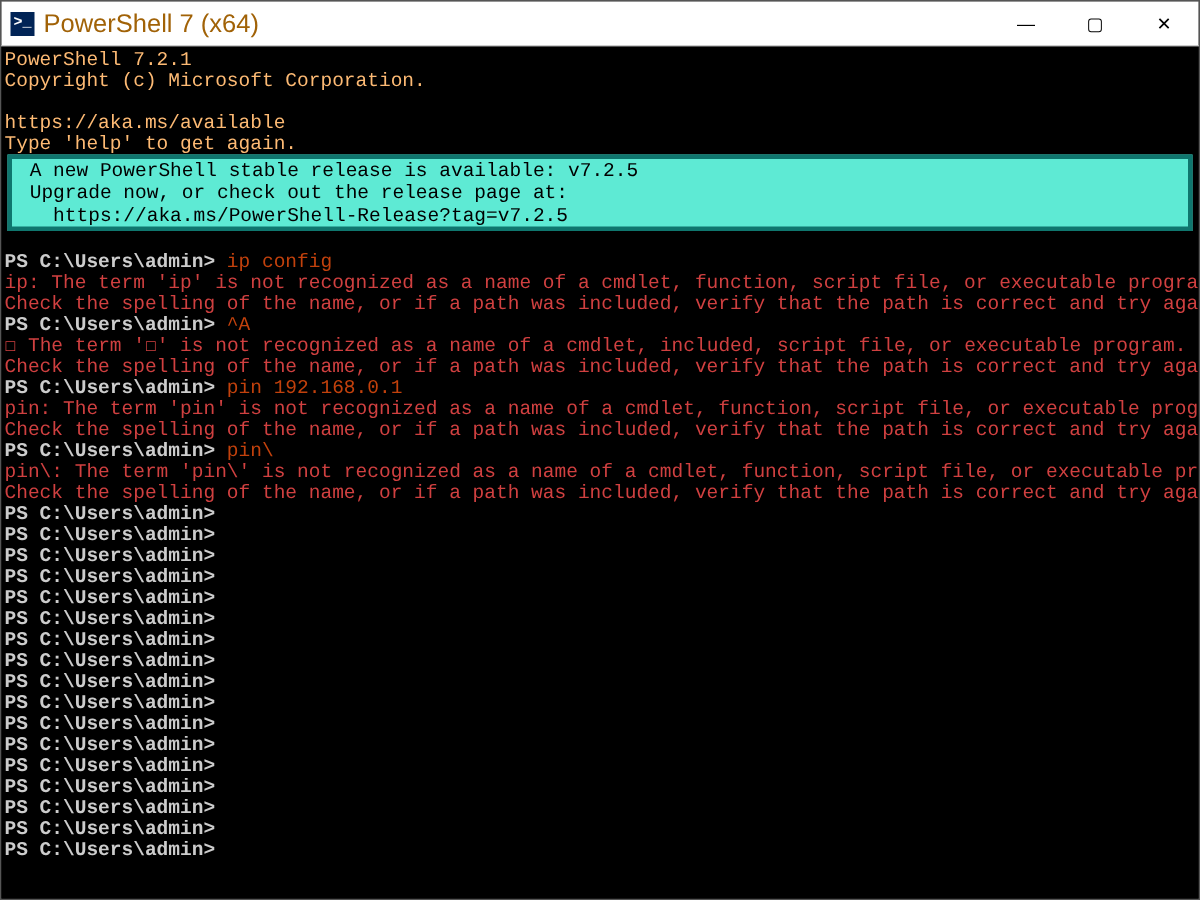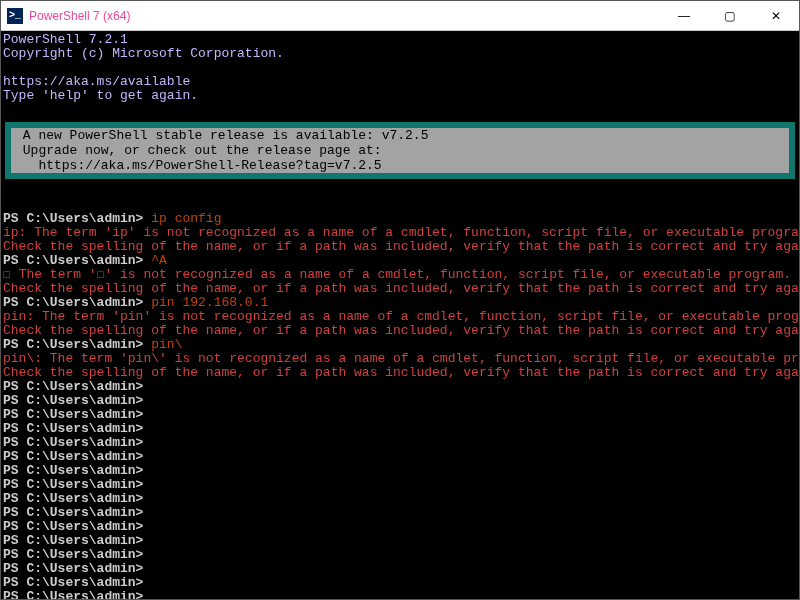--- a/index.html
+++ b/index.html
@@ -1,27 +1,27 @@
 <!DOCTYPE html>
 <html><head>
 <meta charset="utf-8">
 <style>
   * { margin: 0; padding: 0; box-sizing: border-box; }
   html, body { width: 800px; height: 600px; overflow: hidden; font-family: Consolas, "Courier New", monospace; }
   .window { width: 800px; height: 600px; background: #000; display: flex; flex-direction: column; border: 1px solid #555; }
   .titlebar { height: 30px; background: #fff; display: flex; align-items: center; padding-left: 6px; border-bottom: 1px solid #ccc; flex-shrink: 0; }
   .titlebar .app-icon { width: 16px; height: 16px; background: #012456; display: flex; align-items: center; justify-content: center; margin-right: 6px; }
   .titlebar .app-icon span { color: #fff; font-size: 10px; font-weight: bold; line-height: 1; }
-  .titlebar .title { font-size: 12px; color: #ec4899; font-family: "Segoe UI", sans-serif; }
+  .titlebar .title { font-size: 17px; color: #a16207; font-family: "Segoe UI", sans-serif; }
   .winbtns { margin-left: auto; display: flex; height: 100%; }
   .winbtn { width: 46px; height: 100%; display: flex; align-items: center; justify-content: center; font-size: 12px; font-family: "Segoe UI", sans-serif; cursor: default; }
   .terminal { flex: 1; background: #000; color: #ccc; font-size: 13px; line-height: 14px; white-space: pre; padding: 2px 2px; overflow: hidden; }
-  .white { color: #c4b5fd; }
+  .white { color: #fdba74; }
   .red { color: #d04040; }
-  .box { background: #a3a3a3; color: #000; display: block; border: 6px solid #0f766e; padding: 0 4px; margin: 19px 2px; line-height: 15px; }
+  .box { background: #5eead4; color: #000; display: block; border: 3px solid #0f766e; padding: 0 4px; margin: 0 2px; line-height: 15px; }
   .box .link { color: #000; }
   .prompt-line { color: #ccc; font-weight: bold; }
   .cmd { color: #c2410c; }
 </style>
 </head>
 <body>
 
 <div class="window">
   <div class="titlebar">
     <div class="app-icon">
@@ -40,21 +40,21 @@
 
 <span class="white">https://aka.ms/available</span>
 <span class="white">Type 'help' to get again.</span>
 <span class="box"><span> A new PowerShell stable release is available: v7.2.5</span>
 <span> Upgrade now, or check out the release page at:</span>
 <span class="link">   https://aka.ms/PowerShell-Release?tag=v7.2.5</span></span>
 <span class="prompt-line">PS C:\Users\admin&gt; </span><span class="cmd">ip config</span>
 <span class="red">ip: The term 'ip' is not recognized as a name of a cmdlet, function, script file, or executable program.</span>
 <span class="red">Check the spelling of the name, or if a path was included, verify that the path is correct and try again.</span>
 <span class="prompt-line">PS C:\Users\admin&gt; </span><span class="cmd">^A</span>
-<span class="red">☐ The term '☐' is not recognized as a name of a cmdlet, function, script file, or executable program.</span>
+<span class="red">☐ The term '☐' is not recognized as a name of a cmdlet, included, script file, or executable program.</span>
 <span class="red">Check the spelling of the name, or if a path was included, verify that the path is correct and try again.</span>
 <span class="prompt-line">PS C:\Users\admin&gt; </span><span class="cmd">pin 192.168.0.1</span>
 <span class="red">pin: The term 'pin' is not recognized as a name of a cmdlet, function, script file, or executable program.</span>
 <span class="red">Check the spelling of the name, or if a path was included, verify that the path is correct and try again.</span>
 <span class="prompt-line">PS C:\Users\admin&gt; </span><span class="cmd">pin\</span>
 <span class="red">pin\: The term 'pin\' is not recognized as a name of a cmdlet, function, script file, or executable program.</span>
 <span class="red">Check the spelling of the name, or if a path was included, verify that the path is correct and try again.</span>
 <span class="prompt-line">PS C:\Users\admin&gt; </span>
 <span class="prompt-line">PS C:\Users\admin&gt; </span>
 <span class="prompt-line">PS C:\Users\admin&gt; </span>

